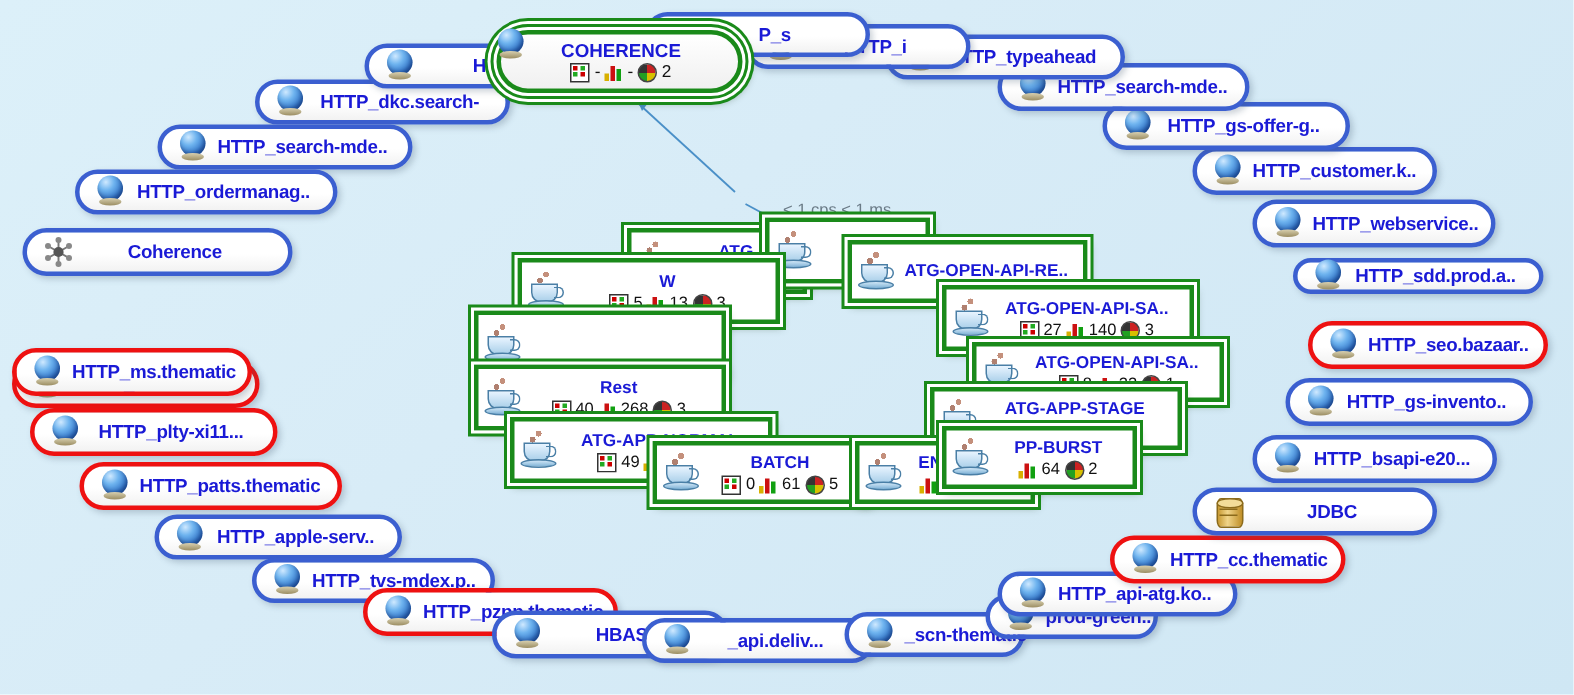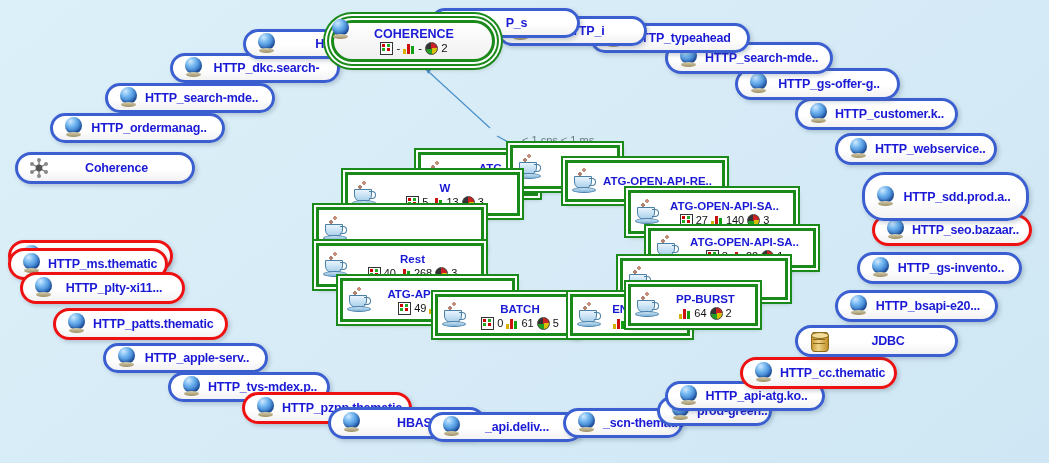--- a/index.html
+++ b/index.html
@@ -218,20 +218,24 @@
             <span>268</span>
             <span class="mi mi-gear"></span>
             <span>3</span>
           </span></span>
       </div>
       <div class="jnode" style="left: 620px; top: 258px; width: 168px; height: 42px; z-index: 18;">
         <span class="jico">
           <span class="steam"></span>
           <span class="cup"></span>
         </span>
+        <span class="jbody"><span class="jtitle">ATG-APP-STAGE</span><span class="jstats">
+            <span class="mi mi-gear"></span>
+            <span>7</span>
+          </span></span>
       </div>
       <div class="jnode" style="left: 340px; top: 278px; width: 175px; height: 44px; z-index: 19;">
         <span class="jico">
           <span class="steam"></span>
           <span class="cup"></span>
         </span>
         <span class="jbody"><span class="jtitle">ATG-APP-NORMAL</span><span class="jstats">
             <span class="mi mi-grid"></span>
             <span>49</span>
             <span class="mi mi-bars">
@@ -343,21 +347,21 @@
             </svg></span>
         </span>
         <span class="lbl">Coherence</span>
       </div>
       <div class="node red" style="left: 8px; top: 192px; width: 165px; height: 32px; margin-top: 48px;">
         <span class="ico">
           <span class="globe"></span>
         </span>
         <span class="lbl">HTTP_thematic-i..</span>
       </div>
-      <div class="node red" style="left: 8px; top: 248px; width: 160px; height: 32px;">
+      <div class="node red" style="left: 8px; top: 232px; width: 160px; height: 32px;">
         <span class="ico">
           <span class="globe"></span>
         </span>
         <span class="lbl">HTTP_ms.thematic</span>
       </div>
       <div class="node red" style="left: 20px; top: 272px; width: 165px; height: 32px;">
         <span class="ico">
           <span class="globe"></span>
         </span>
         <span class="lbl">HTTP_plty-xi11...</span>
@@ -439,21 +443,21 @@
           <span class="globe"></span>
         </span>
         <span class="lbl">HTTP_gs-invento..</span>
       </div>
       <div class="node red" style="left: 872px; top: 214px; width: 160px; height: 32px;">
         <span class="ico">
           <span class="globe"></span>
         </span>
         <span class="lbl">HTTP_seo.bazaar..</span>
       </div>
-      <div class="node blue" style="left: 862px; top: 172px; width: 167px; height: 49px;">
+      <div class="node blue" style="left: 862px; top: 172px; width: 167px; height: 24px;">
         <span class="ico">
           <span class="globe"></span>
         </span>
         <span class="lbl">HTTP_sdd.prod.a..</span>
       </div>
       <div class="node blue" style="left: 835px; top: 133px; width: 162px; height: 32px;">
         <span class="ico">
           <span class="globe"></span>
         </span>
         <span class="lbl">HTTP_webservice..</span>

